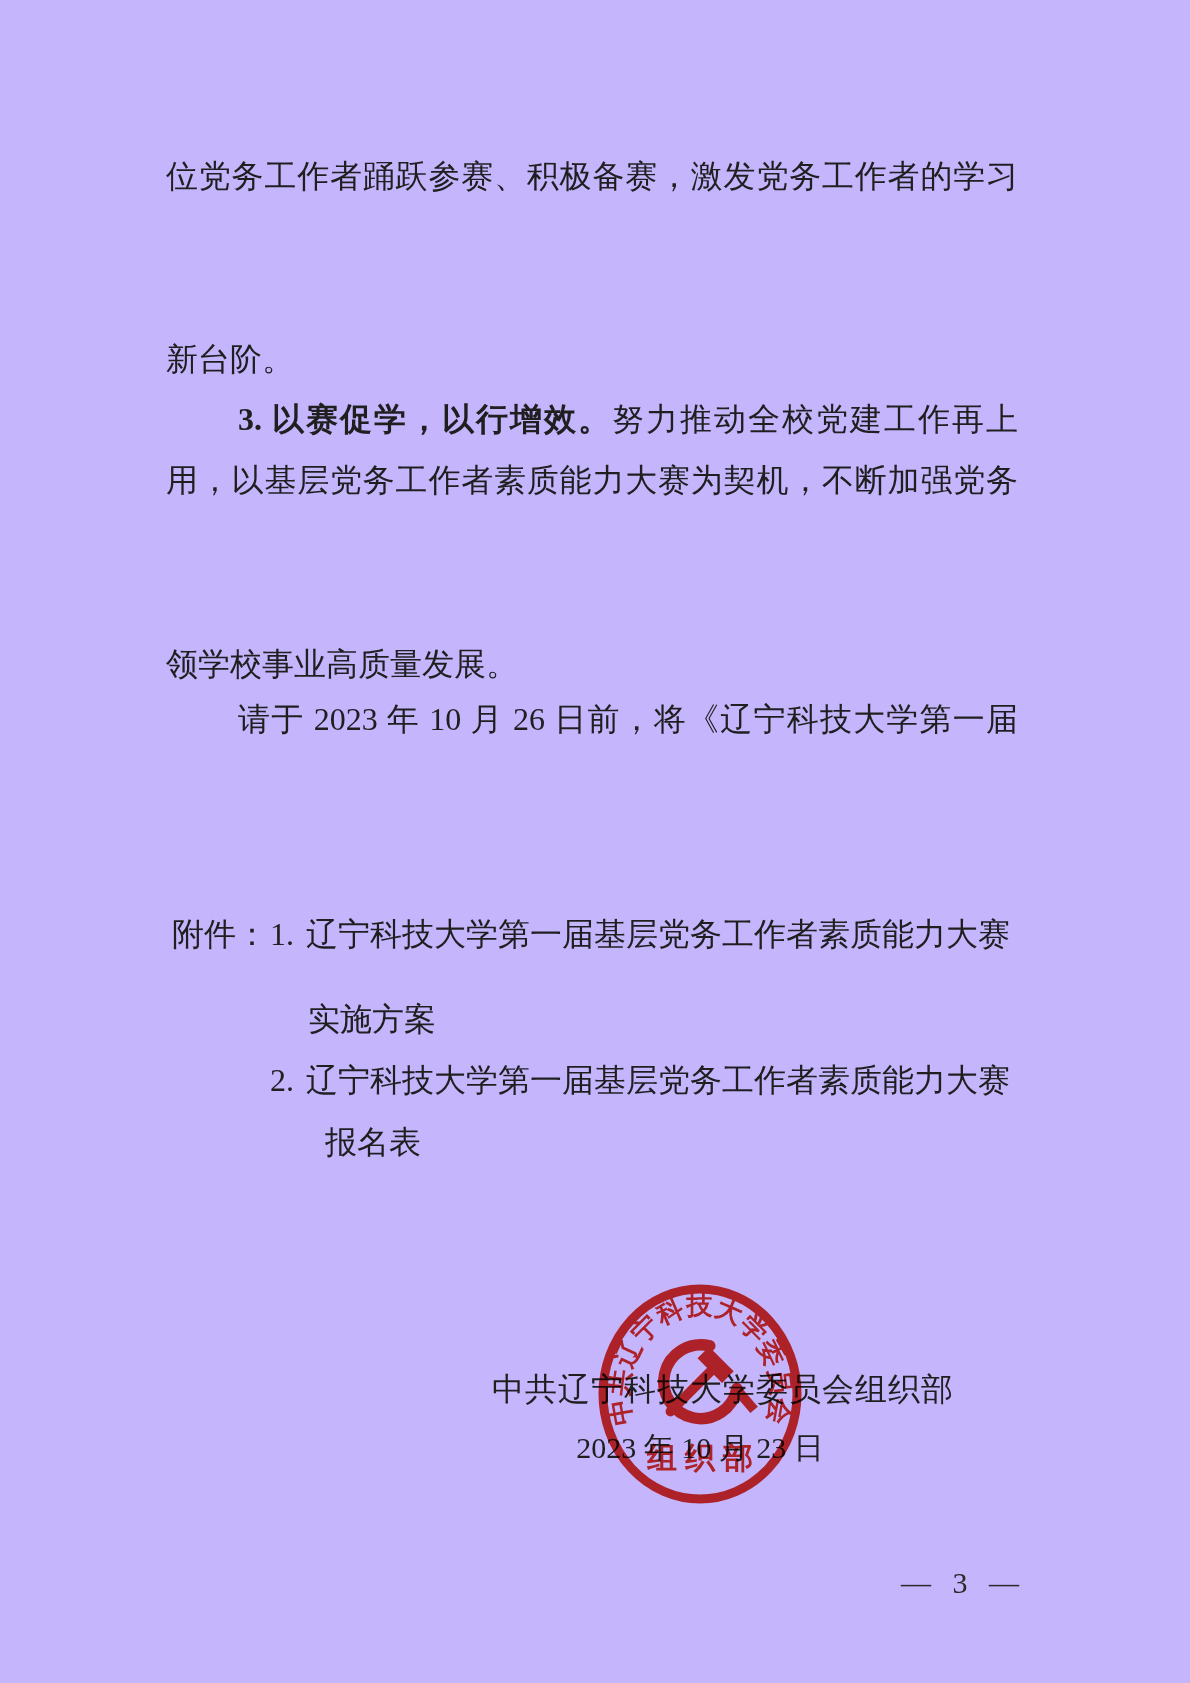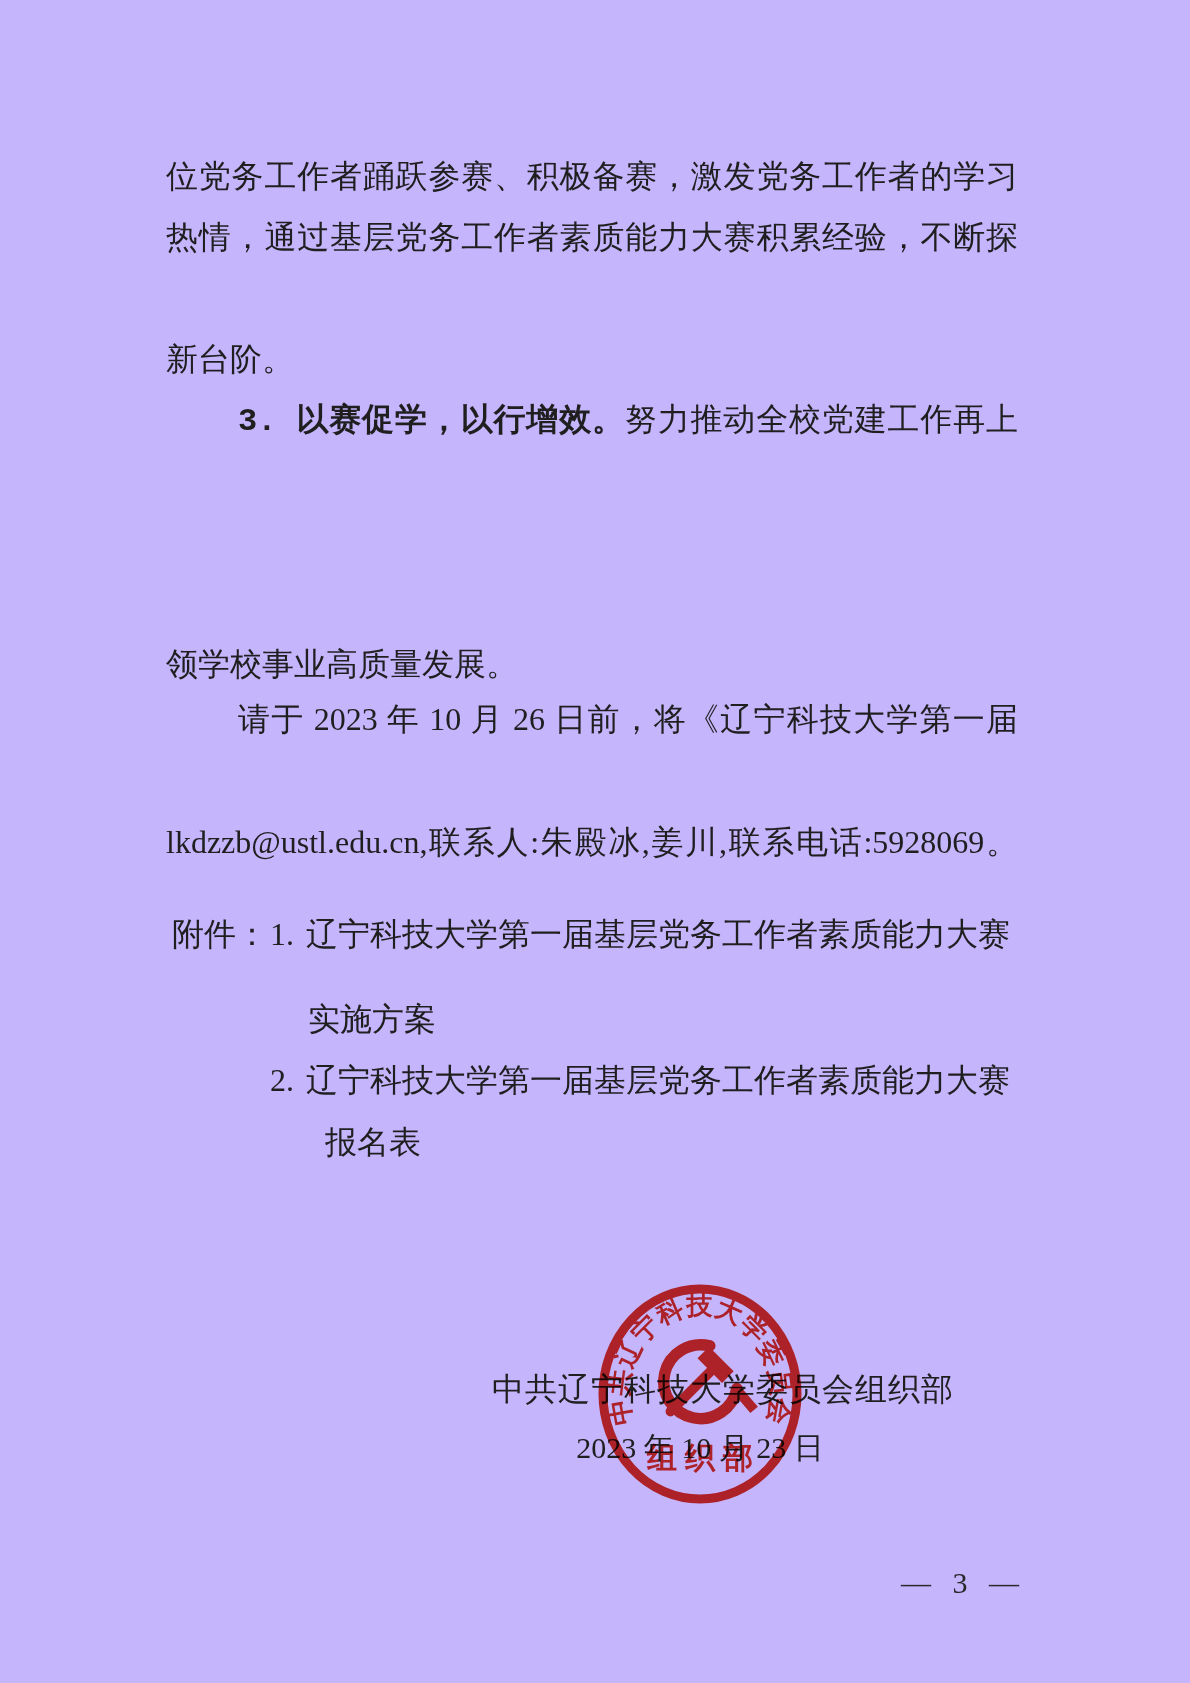--- a/index.html
+++ b/index.html
@@ -5,51 +5,50 @@
   html,body{margin:0;padding:0;background:#e8e8e8;}
   .page{
     position:relative;width:1190px;height:1683px;background:#c4b5fd;
     margin:0 auto;overflow:hidden;
     font-family:"Liberation Serif","DejaVu Serif",serif;
     color:#1f1f1f;
   }
   .tl{position:absolute;font-size:32px;line-height:1;white-space:nowrap;left:166px;}
   .j{width:852px;white-space:normal;text-align:justify;text-align-last:justify;}
   .ind{padding-left:72px;width:780px;}
-  .lead{font-weight:700;font-family:Liberation Mono, monospace;}
+  .lead{font-weight:700;font-family:Liberation Serif, serif;}
   .attno{margin:0 12px 0 2px;}
   .sig{position:absolute;top:1368px;left:423px;width:600px;text-align:center;
        font-size:32px;letter-spacing:1px;}
   .sigdate{position:absolute;top:1428px;left:420px;width:560px;text-align:center;
        font-size:30px;}
   .pagenum{position:absolute;top:1566px;left:880px;width:160px;text-align:center;
        font-size:30px;word-spacing:14px;color:#2a2a2a;}
   .seal{
     position:absolute;left:594px;top:1280px;width:212px;height:228px;
     mix-blend-mode:multiply;opacity:0.95;
   }
   .seal-stroke{stroke:var(--seal-color,#e0241c);fill:none;}
   .seal-text{fill:var(--seal-color,#e0241c);font-family:"Liberation Serif",serif;font-weight:700;}
 </style>
 </head>
 <body>
 
 <div class="page">
 
   <div class="tl j" style="top:160px">位党务工作者踊跃参赛、积极备赛，激发党务工作者的学习</div>
-  <div class="tl j" style="top:221px">热情，通过基层党务工作者素质能力大赛积累经验，不断探</div>
   <div class="tl" style="top:343px">新台阶。</div>
 
   <div class="tl j ind" style="top:403px">
     <b class="lead">3. 以赛促学，以行增效。</b><span>努力推动全校党建工作再上</span>
   </div>
+  <div class="tl j" style="top:464px">用，以基层党务工作者素质能力大赛为契机，不断加强党务</div>
   <div class="tl" style="top:648px">领学校事业高质量发展。</div>
 
   <div class="tl j ind" style="top:703px">请于 2023 年 10 月 26 日前，将《辽宁科技大学第一届</div>
-  <div class="tl j" style="top:826px">lkdzzb@ustl.edu.cn,联系人:朱殿冰,姜川,联系电话:5928069。</div>
 
   <div class="tl" style="top:918px;left:172px">
     <span>附件：</span><span class="attno">1.</span><span>辽宁科技大学第一届基层党务工作者素质能力大赛</span>
   </div>
   <div class="tl" style="top:1003px;left:308px">实施方案</div>
   <div class="tl" style="top:1064px;left:268px">
     <span class="attno">2.</span><span>辽宁科技大学第一届基层党务工作者素质能力大赛</span>
   </div>
   <div class="tl" style="top:1126px;left:325px">报名表</div>
 

